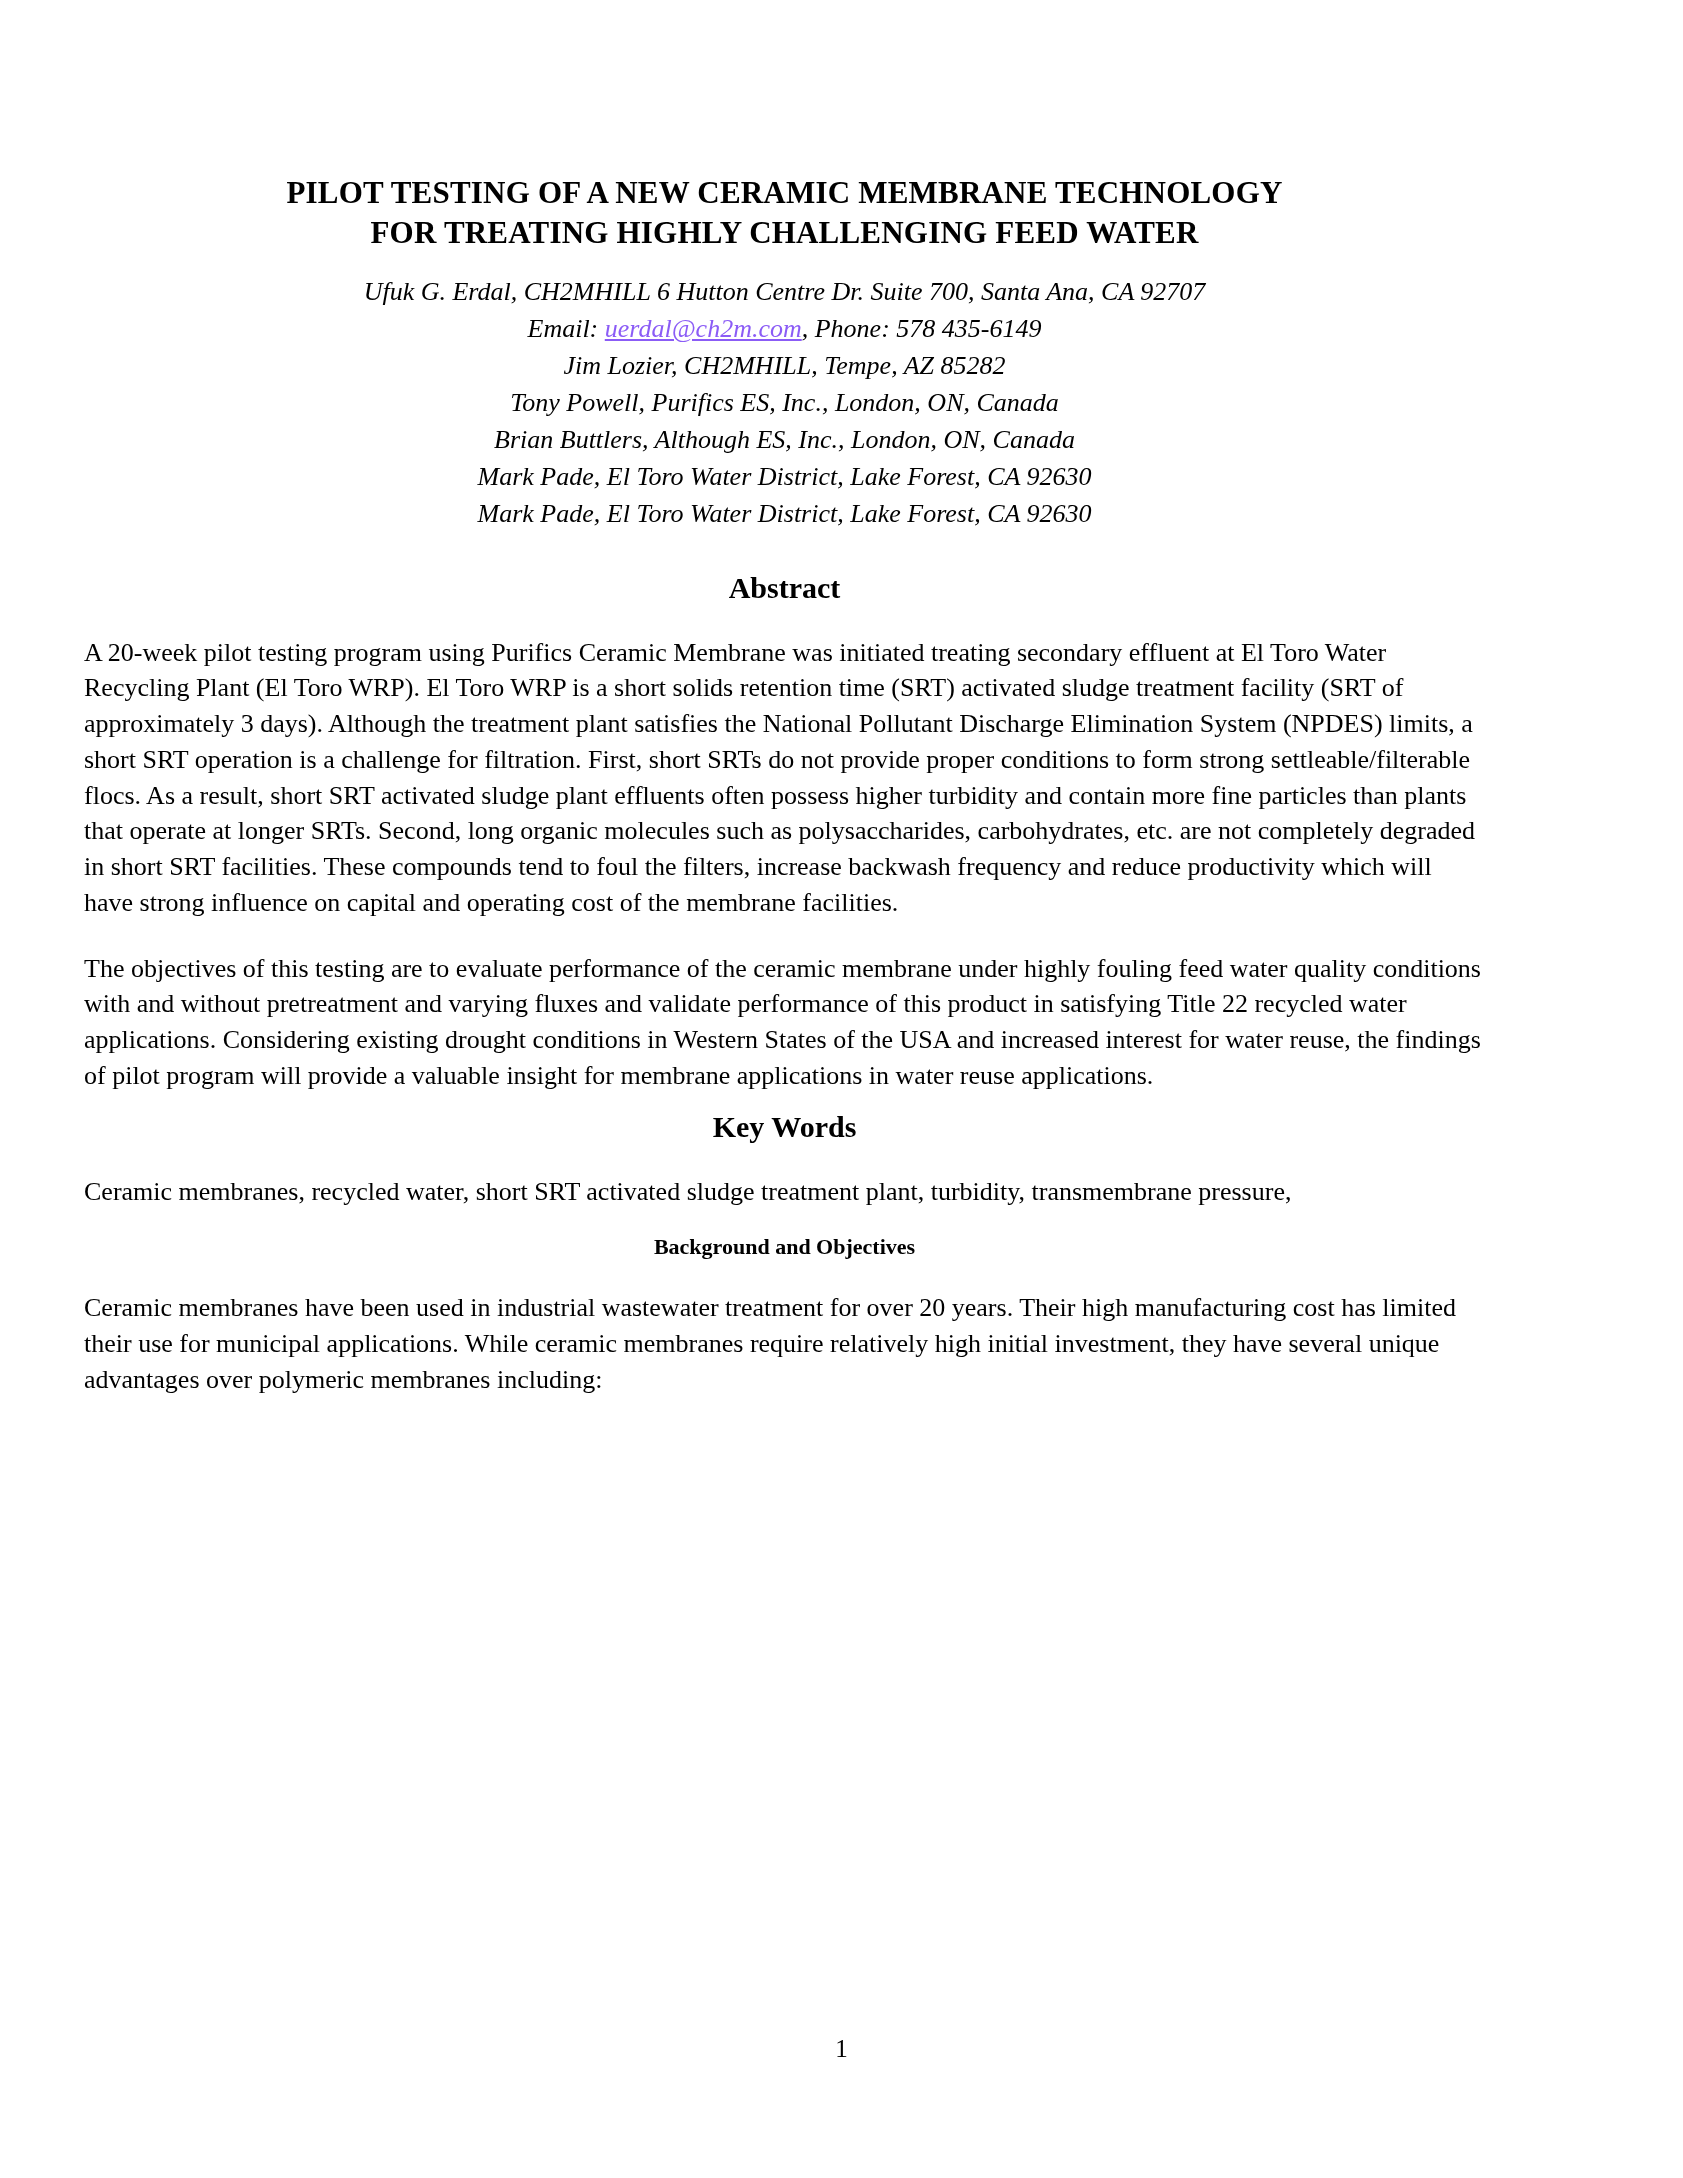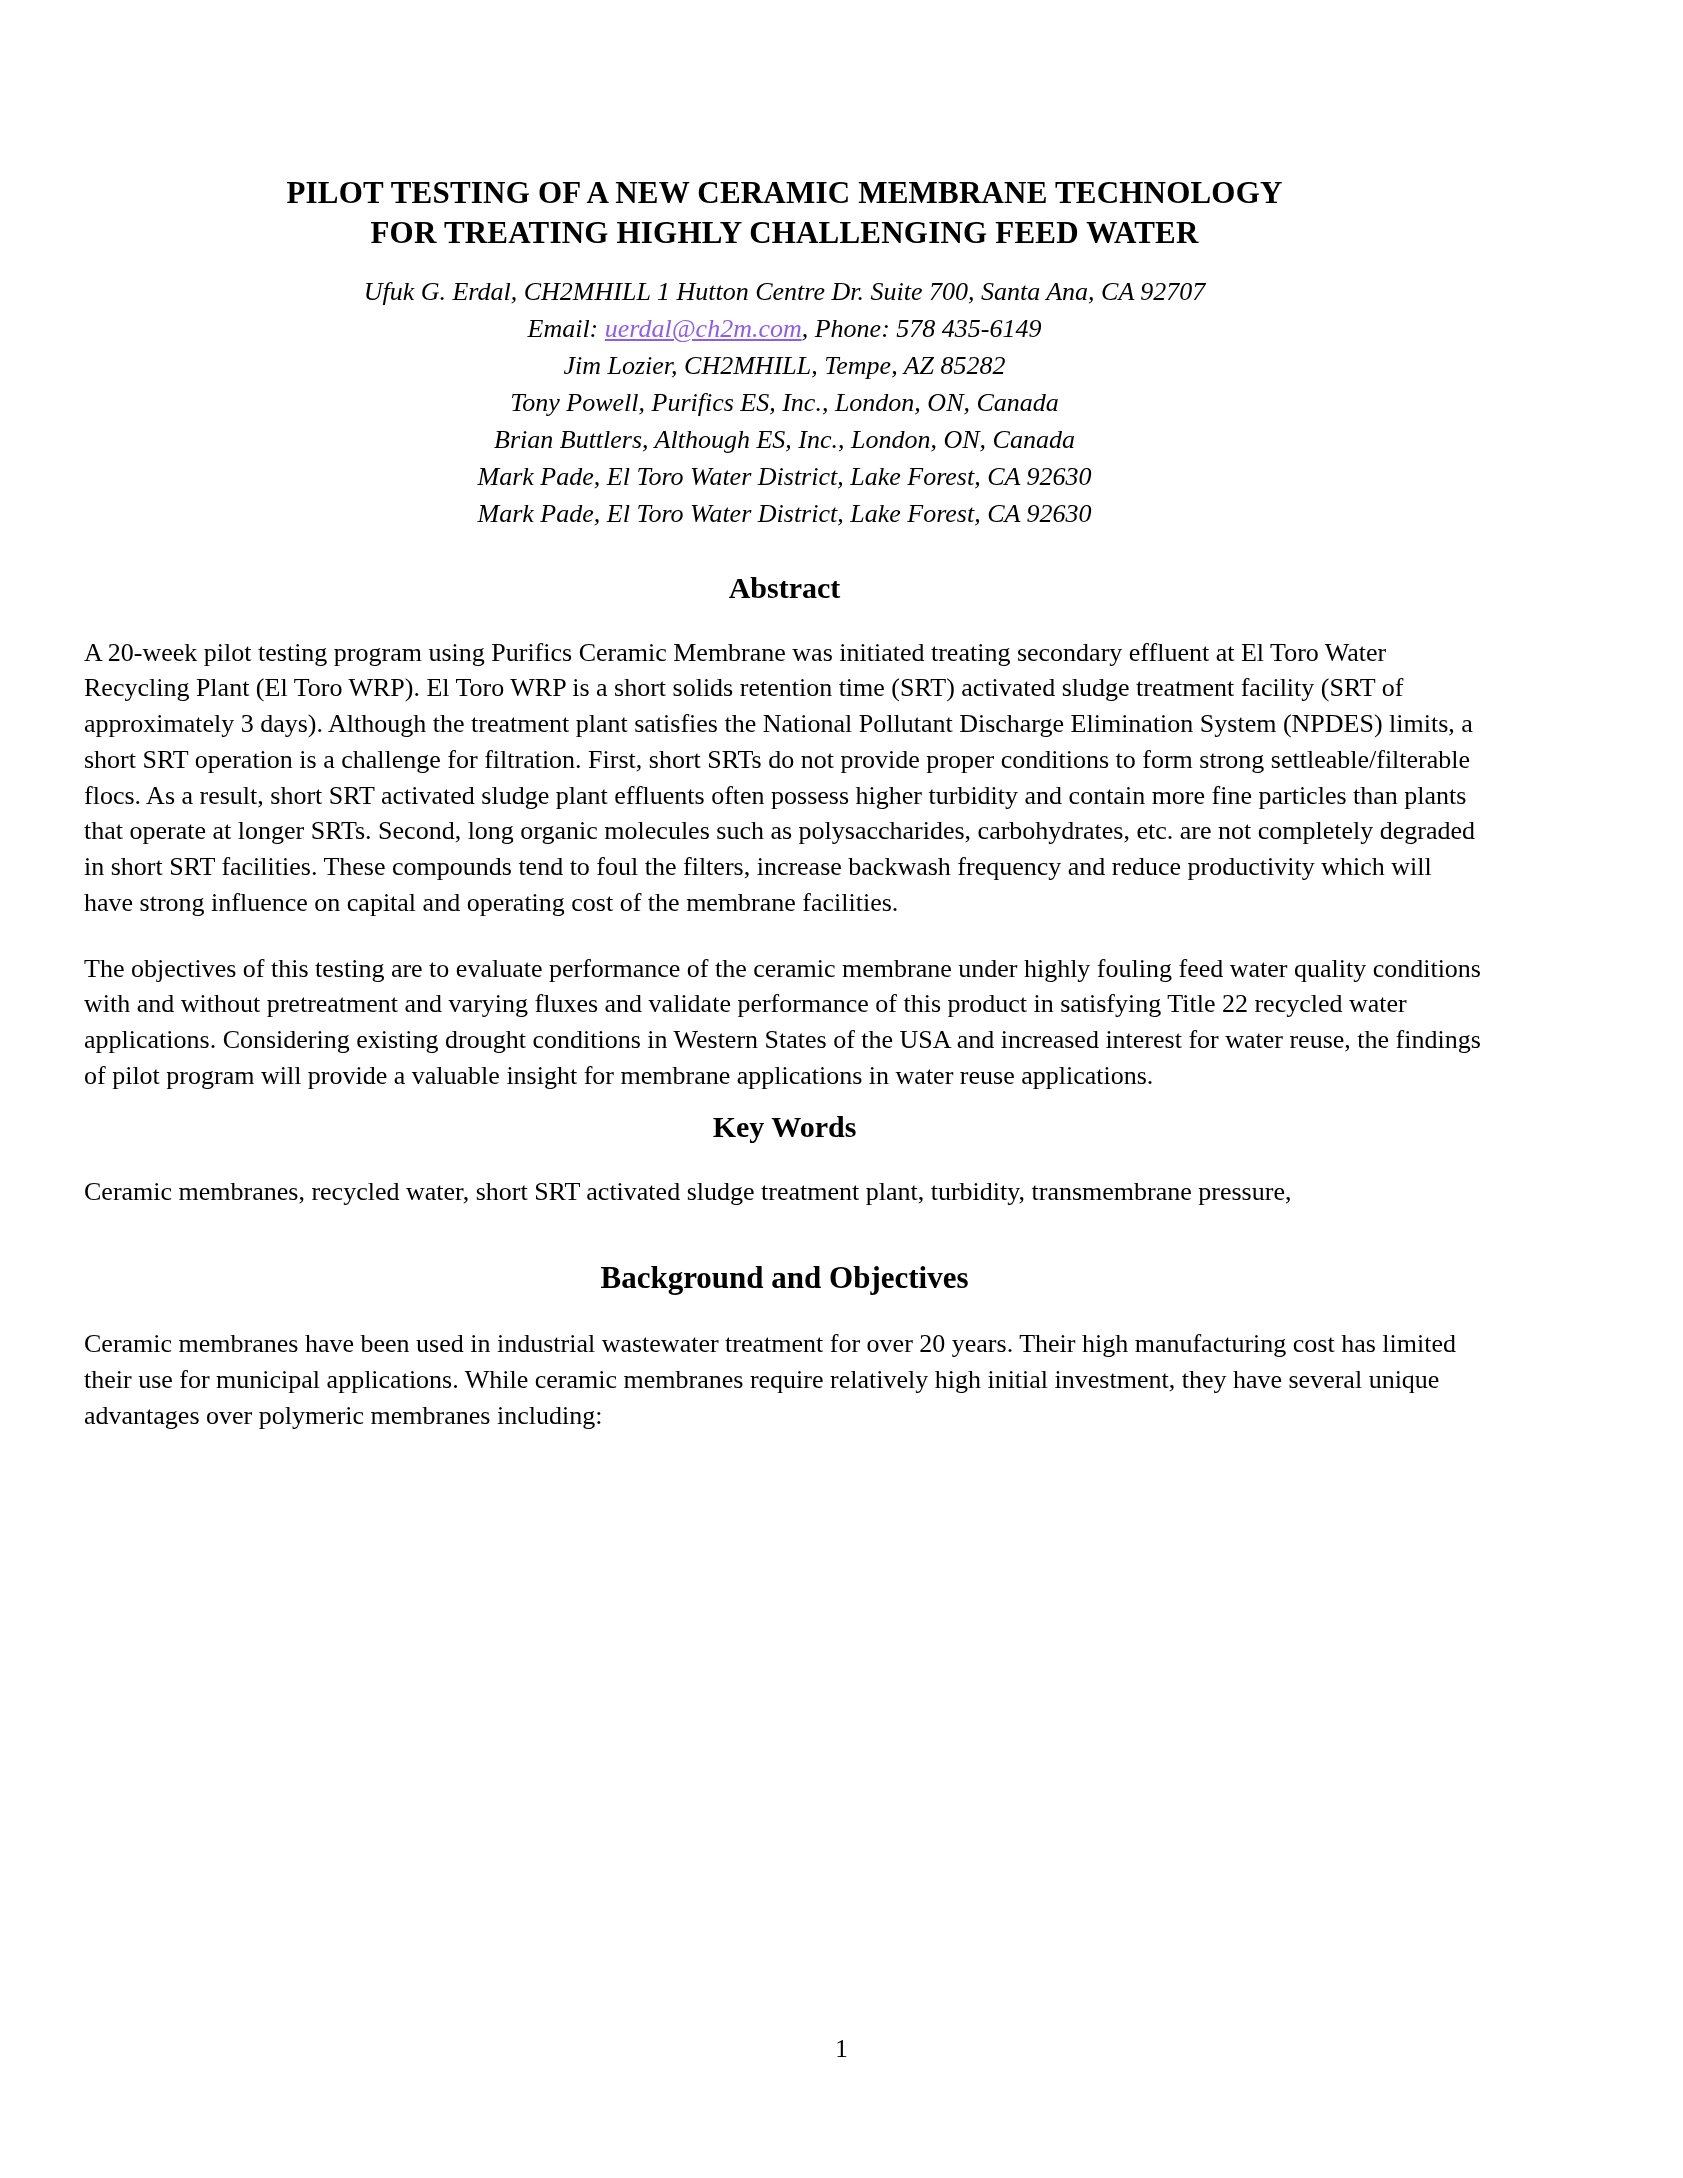--- a/index.html
+++ b/index.html
@@ -47,22 +47,22 @@
     text-decoration: underline;
     font-style: italic;
   }
   .section-heading {
     text-align: center;
     font-weight: bold;
     font-size: 30px;
     margin: 38px 0 0 0;
   }
   .section-heading.bg {
-    font-size: 31px;
-    margin-top: 51px;
+    font-size: 22px;
+    margin-top: 25px;
   }
   p.body {
     font-size: 26px;
     line-height: 1.375;
     margin: 30px 0 0 0;
     text-align: left;
   }
   .keywords-block {
     margin-top: 26px;
   }
@@ -82,21 +82,21 @@
 <body>
 
 <div class="page">
 
   <h1 class="title">
     <span class="line">PILOT TESTING OF A NEW CERAMIC MEMBRANE TECHNOLOGY</span>
     <span class="line">FOR TREATING HIGHLY CHALLENGING FEED WATER</span>
   </h1>
 
   <div class="authors">
-    <span class="line">Ufuk G. Erdal, CH2MHILL 1 Hutton Centre Dr. Suite 700, Santa Ana, CA 92707</span>
+    <span class="line">Ufuk G. Erdal, CH2MHILL 6 Hutton Centre Dr. Suite 700, Santa Ana, CA 92707</span>
     <span class="line"><span>Email: </span><a class="email-link" href="#">uerdal@ch2m.com</a><span>, Phone: 578 435-6149</span></span>
     <span class="line">Jim Lozier, CH2MHILL, Tempe, AZ 85282</span>
     <span class="line">Tony Powell, Purifics ES, Inc., London, ON, Canada</span>
     <span class="line">Brian Buttlers, Although ES, Inc., London, ON, Canada</span>
     <span class="line">Mark Pade, El Toro Water District, Lake Forest, CA 92630</span>
     <span class="line">Mark Pade, El Toro Water District, Lake Forest, CA 92630</span>
   </div>
 
   <h2 class="section-heading">Abstract</h2>
 

